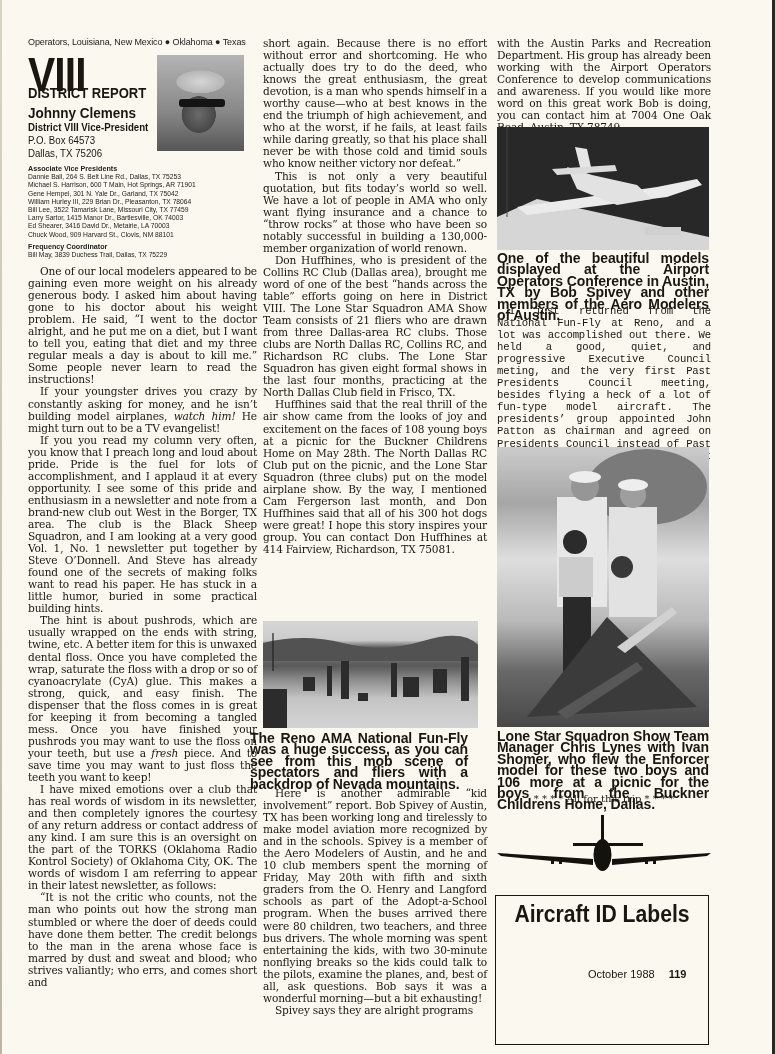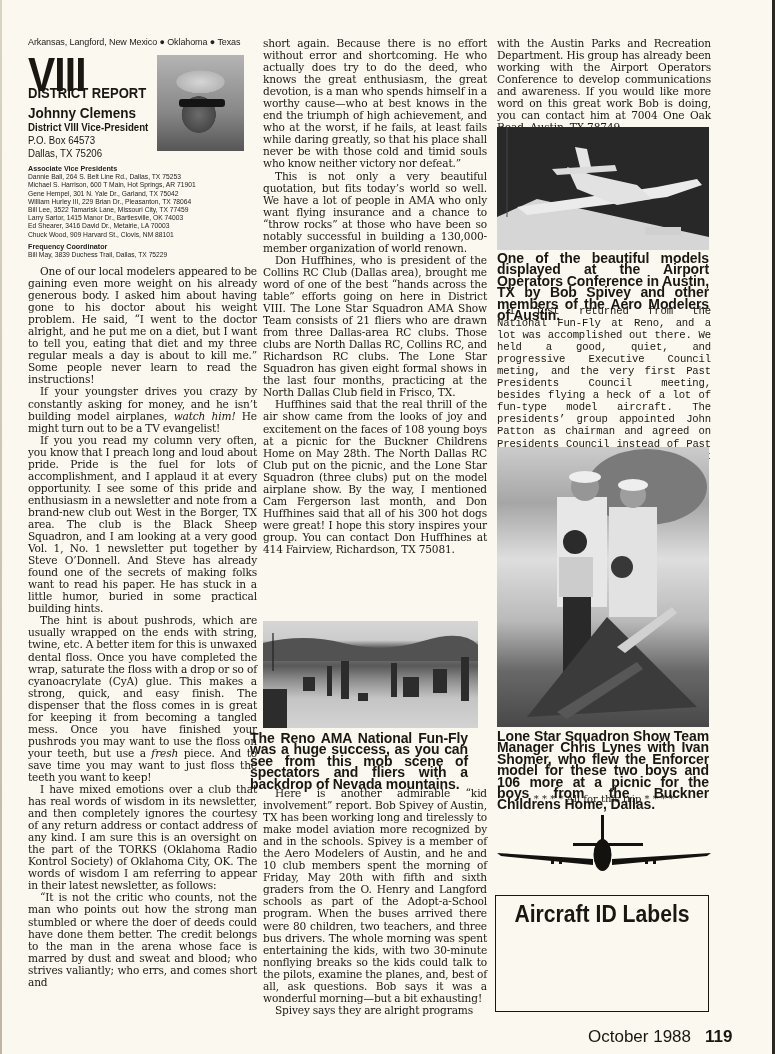--- a/index.html
+++ b/index.html
@@ -28,36 +28,36 @@
   .body-text { position:absolute; font-size:10.6px; line-height:12.05px; text-align:justify; hyphens:manual; letter-spacing:-0.15px; word-spacing:-0.2px; }
   .body-text p { margin:0; text-indent:12px; }
   .body-text p.noind { text-indent:0; }
 
   .photo { position:absolute; filter:grayscale(1); overflow:hidden; }
   .caption { position:absolute; font-family:"Liberation Sans", sans-serif; font-weight:bold; font-size:14px; line-height:11.4px; text-align:justify; letter-spacing:-0.1px; }
 
   .trip { position:absolute; left:497px; width:214px; top:793px; text-align:center; font-size:10px; font-weight:normal; }
   .plane { position:absolute; left:497px; top:815px; width:214px; height:56px; }
 
-  .idbox { position:absolute; left:495px; top:895px; width:214px; height:117px; border:1.2px solid #1a1712; box-sizing:border-box; padding:0 6px; }
+  .idbox { position:absolute; left:495px; top:895px; width:214px; height:150px; border:1.2px solid #1a1712; box-sizing:border-box; padding:0 6px; }
   .idbox .ttl { font-family:"Liberation Sans", sans-serif; font-weight:bold; font-size:23px; text-align:center; margin-top:5px; transform:scaleX(0.92); white-space:nowrap; }
   .idbox .txt { font-family:"Liberation Sans", sans-serif; font-size:9.8px; line-height:11.5px; text-align:justify; margin-top:3px; text-indent:12px; letter-spacing:-0.15px; }
 
-  .footer { position:absolute; top:1027px; left:588px; font-family:"Liberation Sans", sans-serif; font-size:17px; white-space:nowrap; }
+  .footer { position:absolute; top:968px; left:588px; font-family:"Liberation Sans", sans-serif; font-size:11px; white-space:nowrap; }
   .footer b { margin-left:14px; }
   .rightedge { position:absolute; right:0; top:0; width:3px; height:1054px; background:#2b2722; }
   .leftedge { position:absolute; left:0; top:0; width:2px; height:1054px; background:linear-gradient(180deg,#d9d3c4,#bdb6a6); }
 </style>
 </head>
 <body>
 
 <div class="leftedge"></div>
 <div class="rightedge"></div>
 
-<div class="region" style="left:28px;top:37px;">Arkansas, Langford, New Mexico ● Oklahoma ● Texas</div>
+<div class="region" style="left:28px;top:37px;">Operators, Louisiana, New Mexico ● Oklahoma ● Texas</div>
 <div class="viii" style="left:28px;top:53px;">VIII</div>
 <div class="dreport" style="left:28px;top:85px;">DISTRICT REPORT</div>
 <div class="vpname" style="left:28px;top:104px;">Johnny Clemens</div>
 <div class="vptitle" style="left:28px;top:121px;">District VIII Vice-President</div>
 <div class="vpaddr" style="left:28px;top:134px;">
   <div>P.O. Box 64573</div>
   <div>Dallas, TX 75206</div>
 </div>
 <div class="portrait">
     <div class="glasses"></div>

